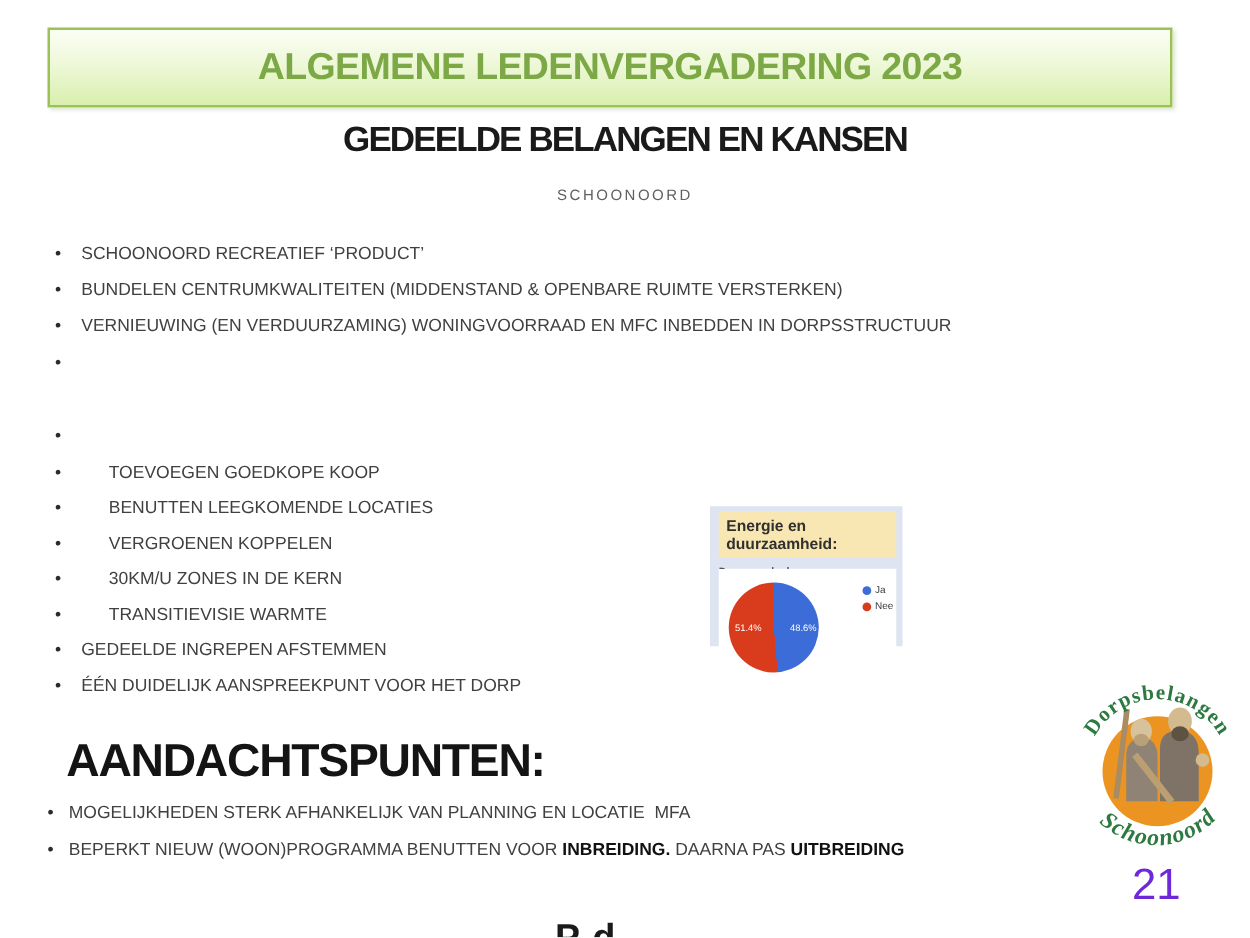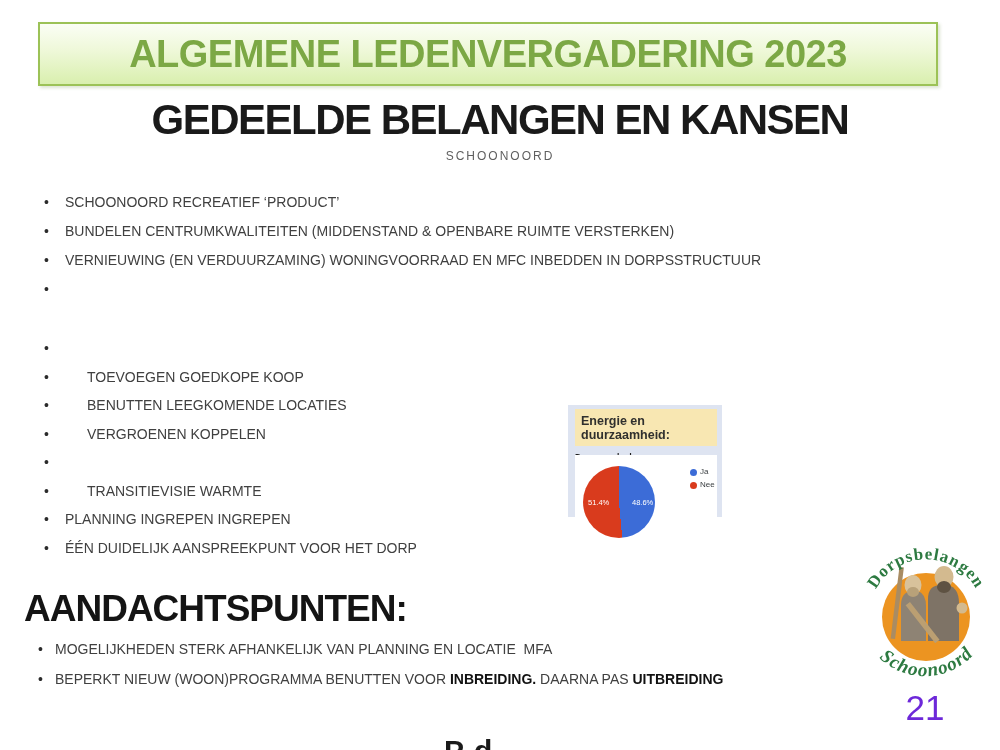--- a/index.html
+++ b/index.html
@@ -10,28 +10,28 @@
 
   
   .banner {
     position:absolute; left:38px; top:22px; width:900px; height:64px;
     box-sizing:border-box; border:2px solid #9cc257;
     background:linear-gradient(180deg,#fbfef5 0%,#eef8d8 45%,#d9efae 100%);
     box-shadow:2px 2px 3px rgba(120,150,80,0.25);
     text-align:center;
   }
   .banner-text {
-    display:inline-block; line-height:60px; font-size:38px; font-weight:bold;
+    display:inline-block; line-height:60px; font-size:30px; font-weight:bold;
     color:#7ca845; letter-spacing:-0.5px;
   }
 
   
   .main-title {
     position:absolute; left:0; top:96px; width:1000px; text-align:center;
-    font-size:42px; font-weight:800; color:#1a1a1a; letter-spacing:-1.5px;
+    font-size:28px; font-weight:800; color:#1a1a1a; letter-spacing:-1.5px;
   }
   .sub-title {
     position:absolute; left:0; top:149px; width:1000px; text-align:center;
     font-size:12px; color:#5f5f5f; letter-spacing:2px;
   }
 
   
   ul.bullets { list-style:none; margin:0; padding:0; position:absolute; }
   ul.bullets li { display:flex; align-items:baseline; color:#404040; }
   ul.bullets .marker { flex:0 0 auto; color:#2b2b2b; }
@@ -46,21 +46,21 @@
   .group2 .marker { width:21px; font-size:14px; }
   .group2 .indent { margin-left:22px;text-align:right; }
 
   .group3 { left:38px; top:634px; width:780px; }
   .group3 li { height:30px; line-height:30px; font-size:14px; color:#333333; }
   .group3 .marker { width:17px; font-size:14px; }
   .bold-seg { font-weight:bold; color:#111111; }
 
   
   .aandacht-heading {
-    position:absolute; left:24px; top:588px; font-size:37px; font-weight:800;
+    position:absolute; left:53px; top:588px; font-size:37px; font-weight:800;
     color:#141414; letter-spacing:-1px;
   }
 
   
   .chart-widget {
     position:absolute; left:568px; top:405px; width:154px; height:112px;
     background:#dee4f1; box-sizing:border-box; font-family:"Liberation Sans", sans-serif;
   }
   .cw-header {
     margin:4px 5px 0 7px; background:#f8e7b2; padding:5px 4px 4px 6px;
@@ -142,28 +142,29 @@
     <li>
       <span class="marker">•</span>
       <span class="b-text indent">BENUTTEN LEEGKOMENDE LOCATIES</span>
     </li>
     <li>
       <span class="marker">•</span>
       <span class="b-text indent">VERGROENEN KOPPELEN</span>
     </li>
     <li>
       <span class="marker">•</span>
+      <span class="b-text indent">30KM/U ZONES IN DE KERN</span>
     </li>
     <li>
       <span class="marker">•</span>
       <span class="b-text indent">TRANSITIEVISIE WARMTE</span>
     </li>
     <li>
       <span class="marker">•</span>
-      <span class="b-text">PLANNING INGREPEN INGREPEN</span>
+      <span class="b-text">GEDEELDE INGREPEN AFSTEMMEN</span>
     </li>
     <li>
       <span class="marker">•</span>
       <span class="b-text">ÉÉN DUIDELIJK AANSPREEKPUNT VOOR HET DORP</span>
     </li>
   </ul>
 
   <div class="chart-widget">
     <div class="cw-header">Energie en duurzaamheid:</div>
     <div class="cw-question">Doen we als dorp genoeg aan duurzaamheid?</div>

